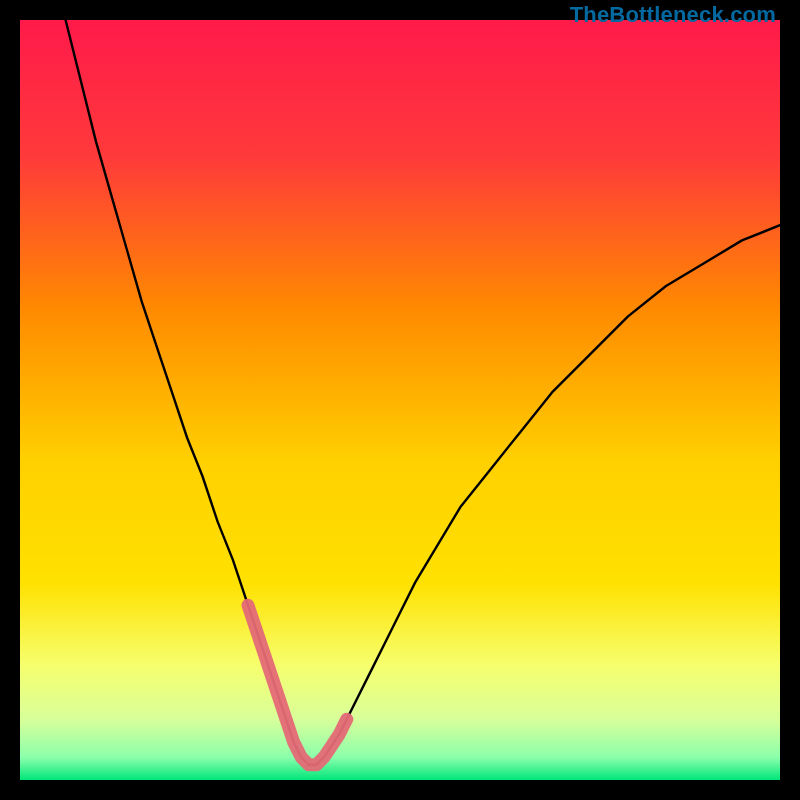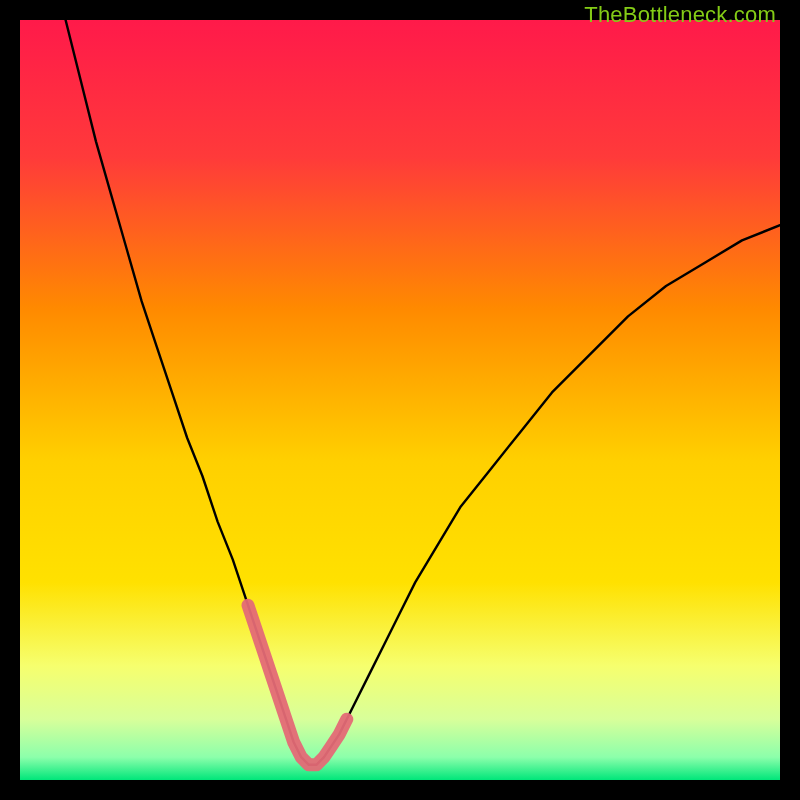--- a/index.html
+++ b/index.html
@@ -23,24 +23,24 @@
     position: absolute;
     left: 0;
     top: 0;
     width: 760px;
     height: 760px;
   }
   .watermark {
     position: absolute;
     top: 2px;
     right: 24px;
-    color: #84cc16;
+    color: #0369a1;
     font-size: 22px;
     letter-spacing: 0.2px;
-    font-weight: 400;
+    font-weight: 700;
   }
 </style>
 </head>
 <body>
 
 <div class="frame">
   <svg class="plot" viewBox="0 0 760 760" preserveAspectRatio="none">
     <defs>
       <linearGradient id="bg-grad" x1="0" y1="0" x2="0" y2="1">
         <stop offset="0%" stop-color="#ff1a4a"></stop>

